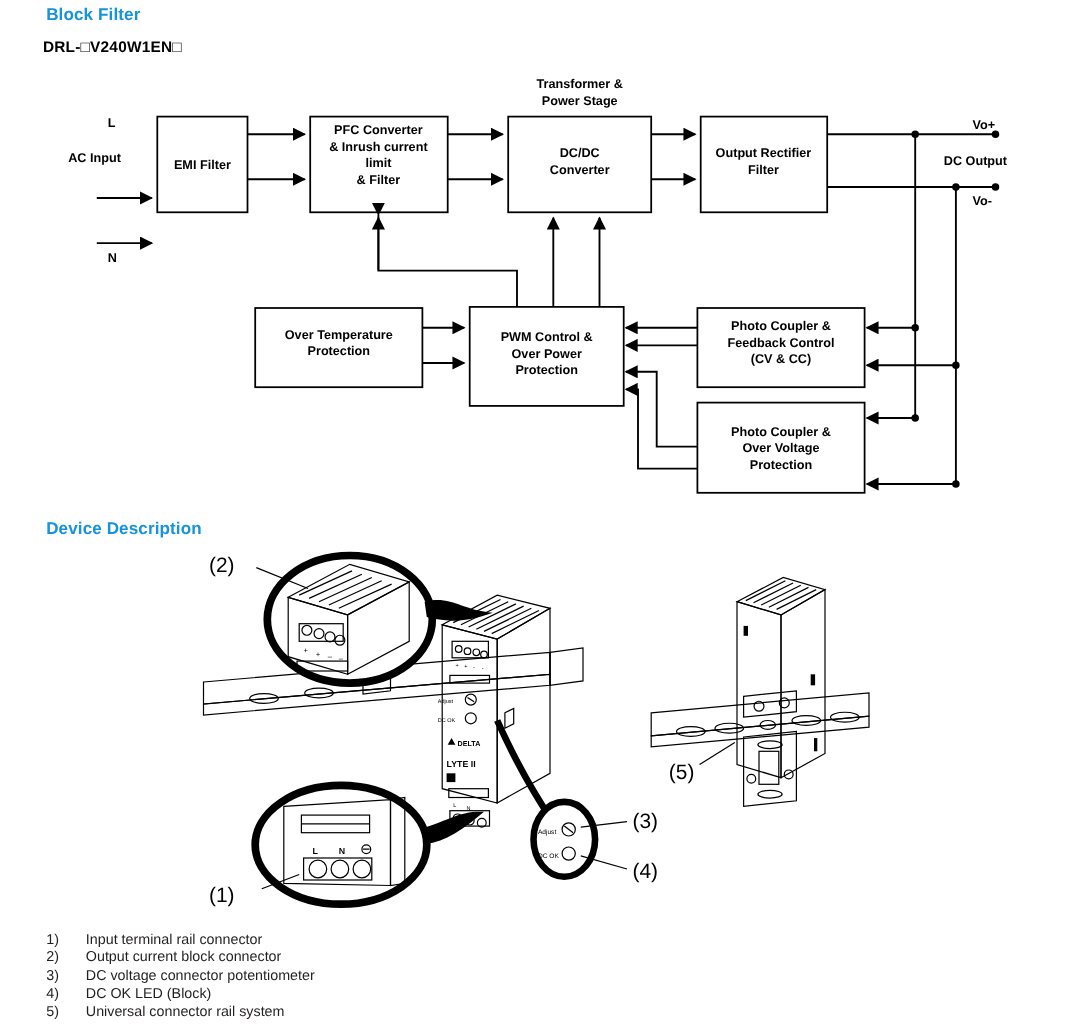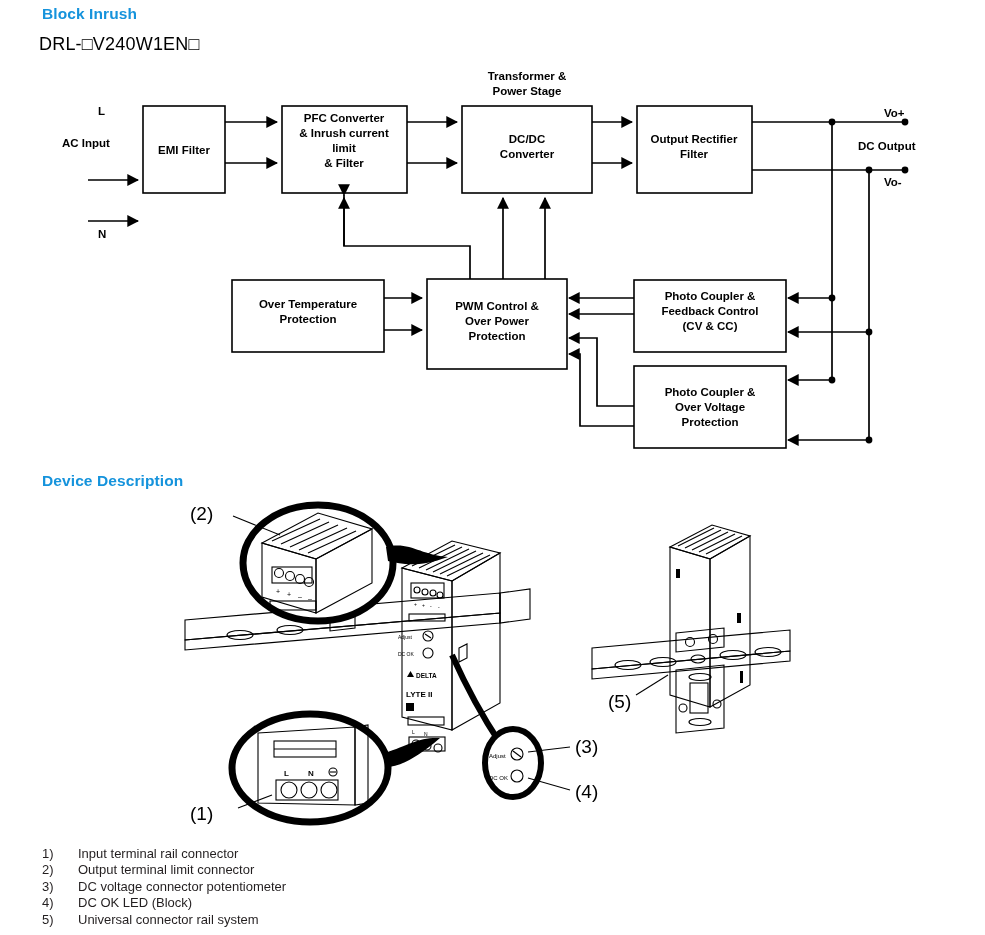--- a/index.html
+++ b/index.html
@@ -14,41 +14,41 @@
   .section-heading{
     position:absolute;
     color:#1593dc;
     font-weight:bold;
     font-size:15.5px;
     letter-spacing:.1px;
   }
   #device-desc-heading{left:42px;top:472px;text-align:right;}
   #model-number{
     position:absolute;left:39px;top:34px;
-    font-size:18px;font-weight:normal;letter-spacing:.2px;
+    font-size:14px;font-weight:bold;letter-spacing:.2px;
   }
   #diagram-svg{position:absolute;left:0;top:58px;}
   #device-svg{position:absolute;left:0;top:495px;}
   #legend{
     position:absolute;left:42px;top:846px;
     font-size:13px;line-height:16.4px;color:#231f20;
   }
   #legend .legend-row{display:flex;}
   #legend .legend-num{width:36px;flex:none;}
   .bd-txt{font-family:"Liberation Sans",sans-serif;font-size:11.5px;font-weight:bold;fill:#000;}
   .bd-lbl{font-family:"Liberation Sans",sans-serif;font-size:11.5px;font-weight:bold;fill:#000;}
   .cal-num{font-family:"Liberation Sans",sans-serif;font-size:19px;fill:#000;}
   .blk{fill:#ffffff;stroke:#000;stroke-width:1.6;}
   .wire{stroke:#000;stroke-width:1.7;fill:none;}
   .thin{stroke:#000;stroke-width:1.1;fill:none;}
 </style>
 </head>
 <body>
 
-<div class="section-heading" style="left: 42px; top: 5px;">Block Inrush</div>
+<div class="section-heading" style="left: 42px; top: 5px;">Block Filter</div>
 
 <div class="section-heading" id="device-desc-heading">Device Description</div>
 
 <div id="model-number">DRL-□V240W1EN□</div>
 
 <svg id="diagram-svg" width="985" height="400" viewBox="0 0 985 400">
 
   <g>
     <line class="wire" x1="88" y1="122" x2="138" y2="122" marker-end="url(#ah)"></line>
     <line class="wire" x1="88" y1="163" x2="138" y2="163" marker-end="url(#ah)"></line>
@@ -356,21 +356,21 @@
   </g>
 </svg>
 
 <div id="legend">
   <div class="legend-row">
     <span class="legend-num">1)</span>
     <span>Input terminal rail connector</span>
   </div>
   <div class="legend-row">
     <span class="legend-num">2)</span>
-    <span>Output terminal limit connector</span>
+    <span>Output current block connector</span>
   </div>
   <div class="legend-row">
     <span class="legend-num">3)</span>
     <span>DC voltage connector potentiometer</span>
   </div>
   <div class="legend-row">
     <span class="legend-num">4)</span>
     <span>DC OK LED (Block)</span>
   </div>
   <div class="legend-row">

